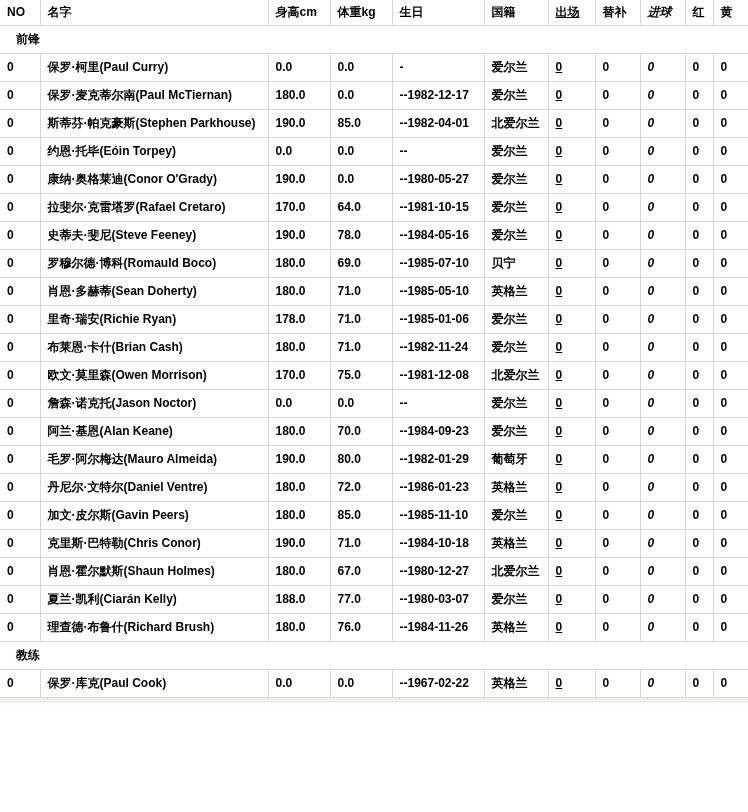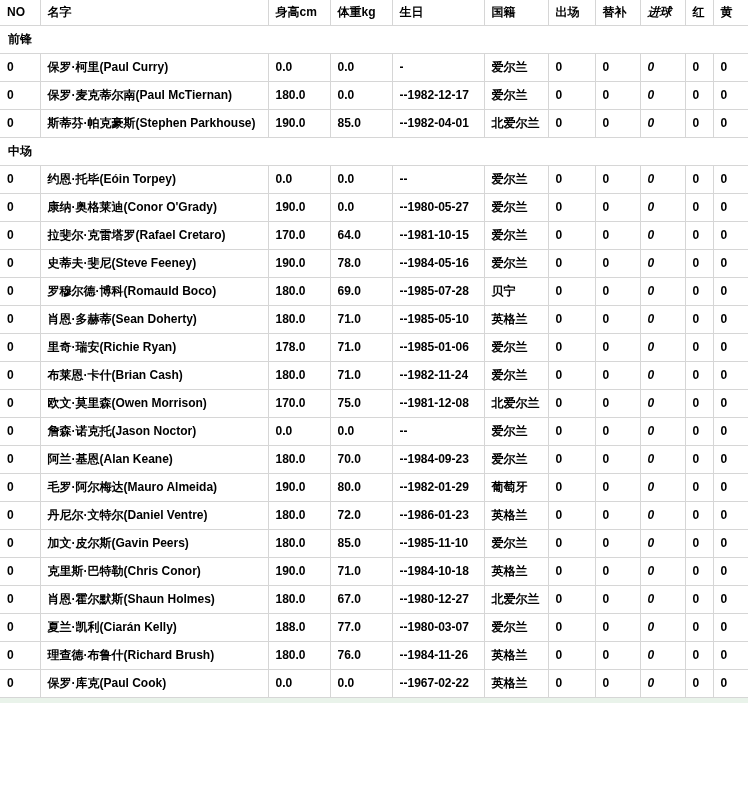--- a/index.html
+++ b/index.html
@@ -33,30 +33,30 @@
   }
   table.roster th:last-child,
   table.roster td:last-child {
     border-right: none;
   }
   table.roster thead th {
     height: 25px;
   }
   table.roster tr.section-row td {
     border-right: none;
-    padding-left: 8px;
+    padding-left: 16px;
   }
   
   .col-no          { width: 40px; }
   .col-name        { width: 228px; }
   .col-height      { width: 62px; }
   .col-weight      { width: 62px; }
   .col-birthday    { width: 92px; }
   .col-nationality { width: 64px; }
-  .col-appearances { width: 47px; }
+  .col-appearances { width: 47px; text-decoration: underline; }
   .col-subs        { width: 45px; }
   .col-goals       { width: 45px; font-style: italic; }
   .col-red         { width: 28px; }
   .col-yellow      { width: 35px; }
   .bottom-strip {
     width: 748px;
     height: 5px;
     background: #e9f3ea;
   }
 </style>
@@ -115,23 +115,20 @@
         <td class="col-height">190.0</td>
         <td class="col-weight">85.0</td>
         <td class="col-birthday">--1982-04-01</td>
         <td class="col-nationality">北爱尔兰</td>
         <td class="col-appearances">0</td>
         <td class="col-subs">0</td>
         <td class="col-goals">0</td>
         <td class="col-red">0</td>
         <td class="col-yellow">0</td>
       </tr>
-      <tr class="section-row">
-        <td colspan="11">中场</td>
-      </tr>
       <tr>
         <td class="col-no">0</td>
         <td class="col-name">约恩·托毕(Eóin Torpey)</td>
         <td class="col-height">0.0</td>
         <td class="col-weight">0.0</td>
         <td class="col-birthday">--</td>
         <td class="col-nationality">爱尔兰</td>
         <td class="col-appearances">0</td>
         <td class="col-subs">0</td>
         <td class="col-goals">0</td>
@@ -175,21 +172,21 @@
         <td class="col-subs">0</td>
         <td class="col-goals">0</td>
         <td class="col-red">0</td>
         <td class="col-yellow">0</td>
       </tr>
       <tr>
         <td class="col-no">0</td>
         <td class="col-name">罗穆尔德·博科(Romauld Boco)</td>
         <td class="col-height">180.0</td>
         <td class="col-weight">69.0</td>
-        <td class="col-birthday">--1985-07-28</td>
+        <td class="col-birthday">--1985-07-10</td>
         <td class="col-nationality">贝宁</td>
         <td class="col-appearances">0</td>
         <td class="col-subs">0</td>
         <td class="col-goals">0</td>
         <td class="col-red">0</td>
         <td class="col-yellow">0</td>
       </tr>
       <tr>
         <td class="col-no">0</td>
         <td class="col-name">肖恩·多赫蒂(Sean Doherty)</td>
@@ -352,20 +349,23 @@
         <td class="col-height">180.0</td>
         <td class="col-weight">76.0</td>
         <td class="col-birthday">--1984-11-26</td>
         <td class="col-nationality">英格兰</td>
         <td class="col-appearances">0</td>
         <td class="col-subs">0</td>
         <td class="col-goals">0</td>
         <td class="col-red">0</td>
         <td class="col-yellow">0</td>
       </tr>
+      <tr class="section-row">
+        <td colspan="11">教练</td>
+      </tr>
       <tr>
         <td class="col-no">0</td>
         <td class="col-name">保罗·库克(Paul Cook)</td>
         <td class="col-height">0.0</td>
         <td class="col-weight">0.0</td>
         <td class="col-birthday">--1967-02-22</td>
         <td class="col-nationality">英格兰</td>
         <td class="col-appearances">0</td>
         <td class="col-subs">0</td>
         <td class="col-goals">0</td>

